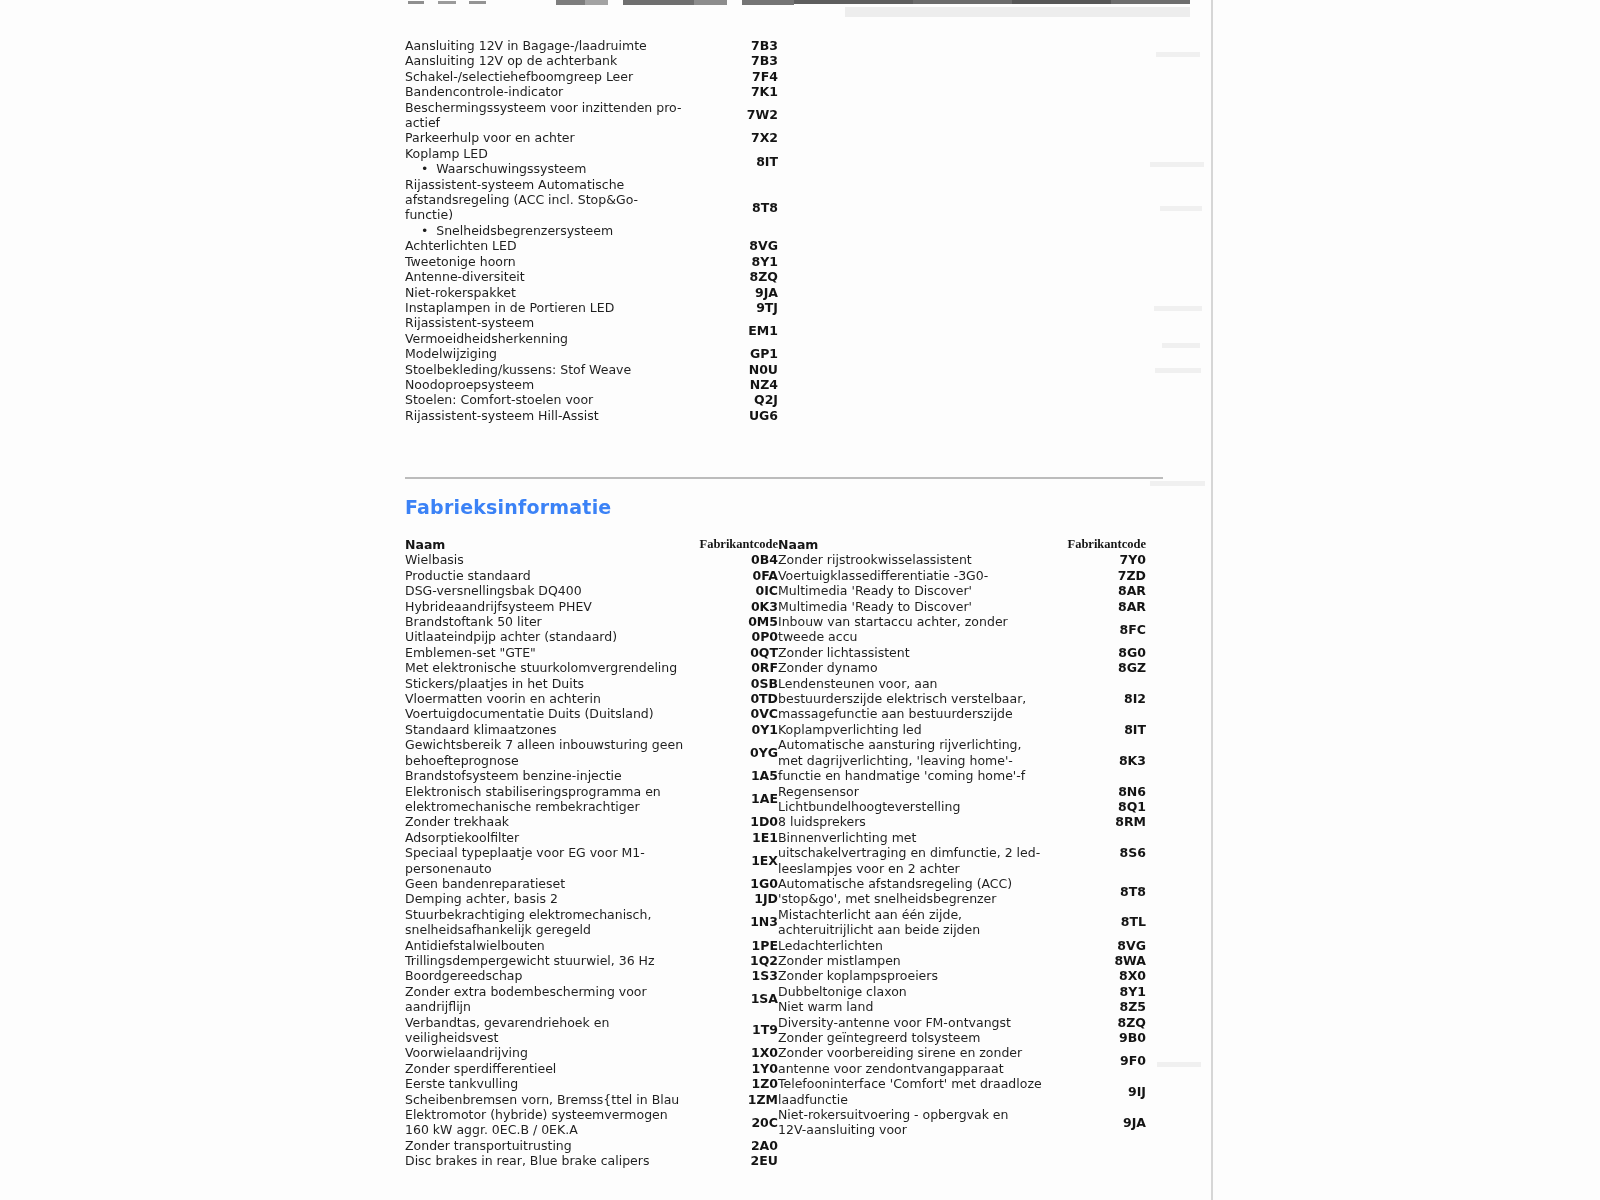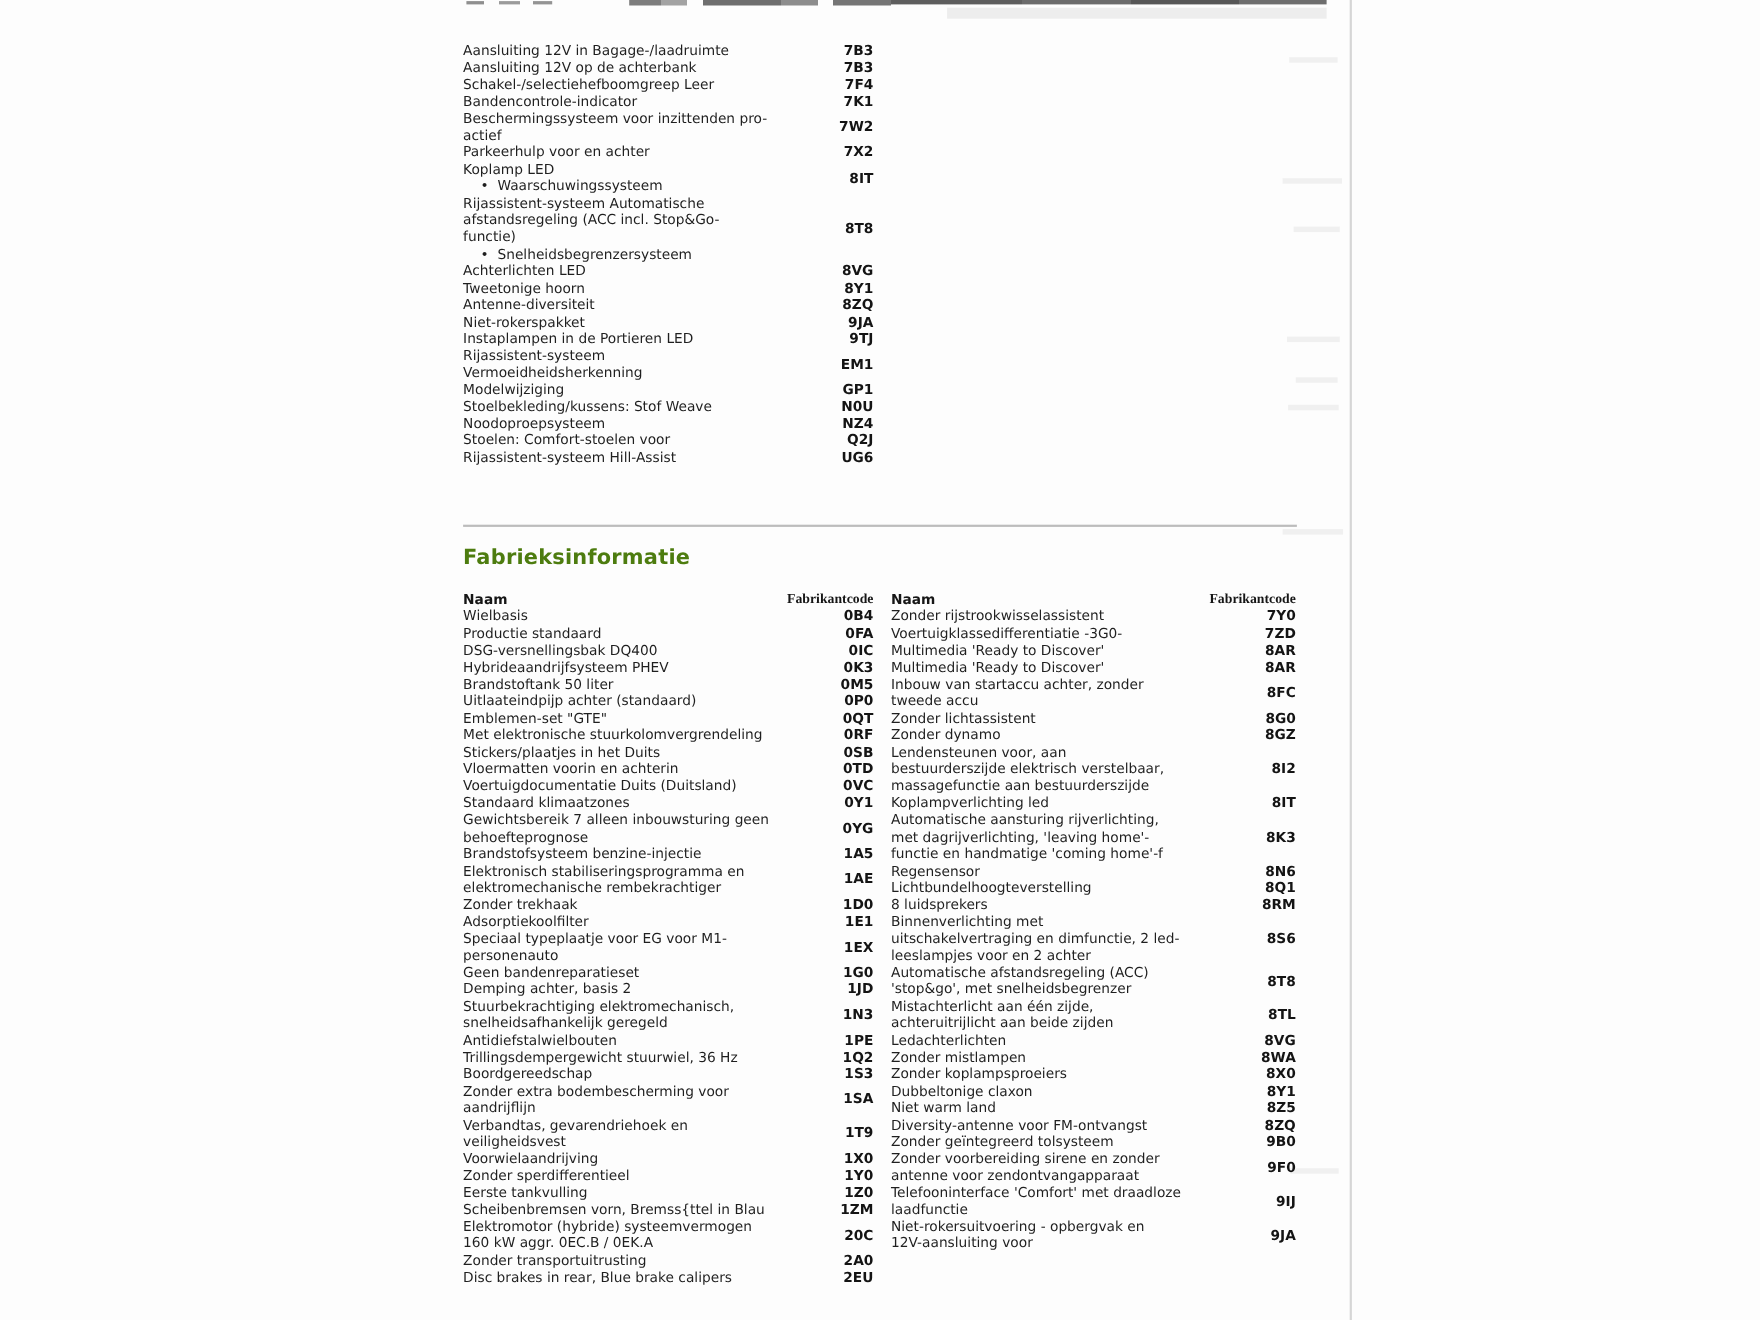--- a/index.html
+++ b/index.html
@@ -4,21 +4,21 @@
 <style>
   html,body{margin:0;padding:0;}
   body{
     width:1600px;height:1200px;
     background:#fdfdfd;
     font-family:"DejaVu Sans","Liberation Sans",sans-serif;
     color:#1f1f1f;
     position:relative;
     overflow:hidden;
   }
-  .page{position:absolute;inset:0;margin-left:16px;}
+  .page{position:absolute;inset:0;}
 
   
   .top-band-a{position:absolute;left:408px;top:1px;width:78px;height:3px;
     background:linear-gradient(90deg,#8f8f8f 0 20%,transparent 20% 38%,#9b9b9b 38% 62%,transparent 62% 78%,#949494 78% 100%);}
   .top-band-b{position:absolute;left:556px;top:0;width:238px;height:5px;
     background:linear-gradient(90deg,#7d7d7d 0 12%,#a3a3a3 12% 22%,transparent 22% 28%,#6f6f6f 28% 58%,#8d8d8d 58% 72%,transparent 72% 78%,#757575 78% 100%);}
   .top-band-c{position:absolute;left:794px;top:0;width:396px;height:4px;
     background:linear-gradient(90deg,#5e5e5e 0 30%,#6b6b6b 30% 55%,#575757 55% 80%,#6e6e6e 80% 100%);}
   .top-smear{position:absolute;left:845px;top:7px;width:345px;height:10px;background:#ededed;}
   .page-edge-line{position:absolute;left:1211px;top:0;width:2px;height:1200px;background:#d6d6d6;}
@@ -28,24 +28,24 @@
   .row{display:flex;align-items:center;}
   .row .name{flex:1;white-space:pre-wrap;font-size:12.5px;line-height:15.4px;}
   .row .code{width:52px;text-align:right;font-weight:700;font-size:12.5px;line-height:15.4px;color:#141414;}
 
   .top-list{position:absolute;left:405px;top:38px;width:373px;}
 
   .divider{position:absolute;left:405px;top:477px;width:758px;height:2px;background:#bcbcbc;}
 
   .section-title{
     position:absolute;left:405px;top:495px;margin:0;
-    font-size:19px;font-weight:700;color:#4d7c0f;letter-spacing:.2px;line-height:24px;
+    font-size:19px;font-weight:700;color:#3b82f6;letter-spacing:.2px;line-height:24px;
   }
 
-  .cols{position:absolute;left:405px;top:537px;width:757px;display:flex;gap:16px;}
+  .cols{position:absolute;left:405px;top:537px;width:757px;display:flex;gap:0;}
   .col-left{width:373px;}
   .col-right{width:368px;}
   .col-header{display:flex;font-weight:700;font-size:12.5px;line-height:15.4px;color:#161616;}
   .col-header .h-name{flex:1;}
   .col-header .h-code{margin-left:auto;text-align:right;font-family:Liberation Serif, serif;}
 </style>
 </head>
 <body>
 
 <div class="page">

